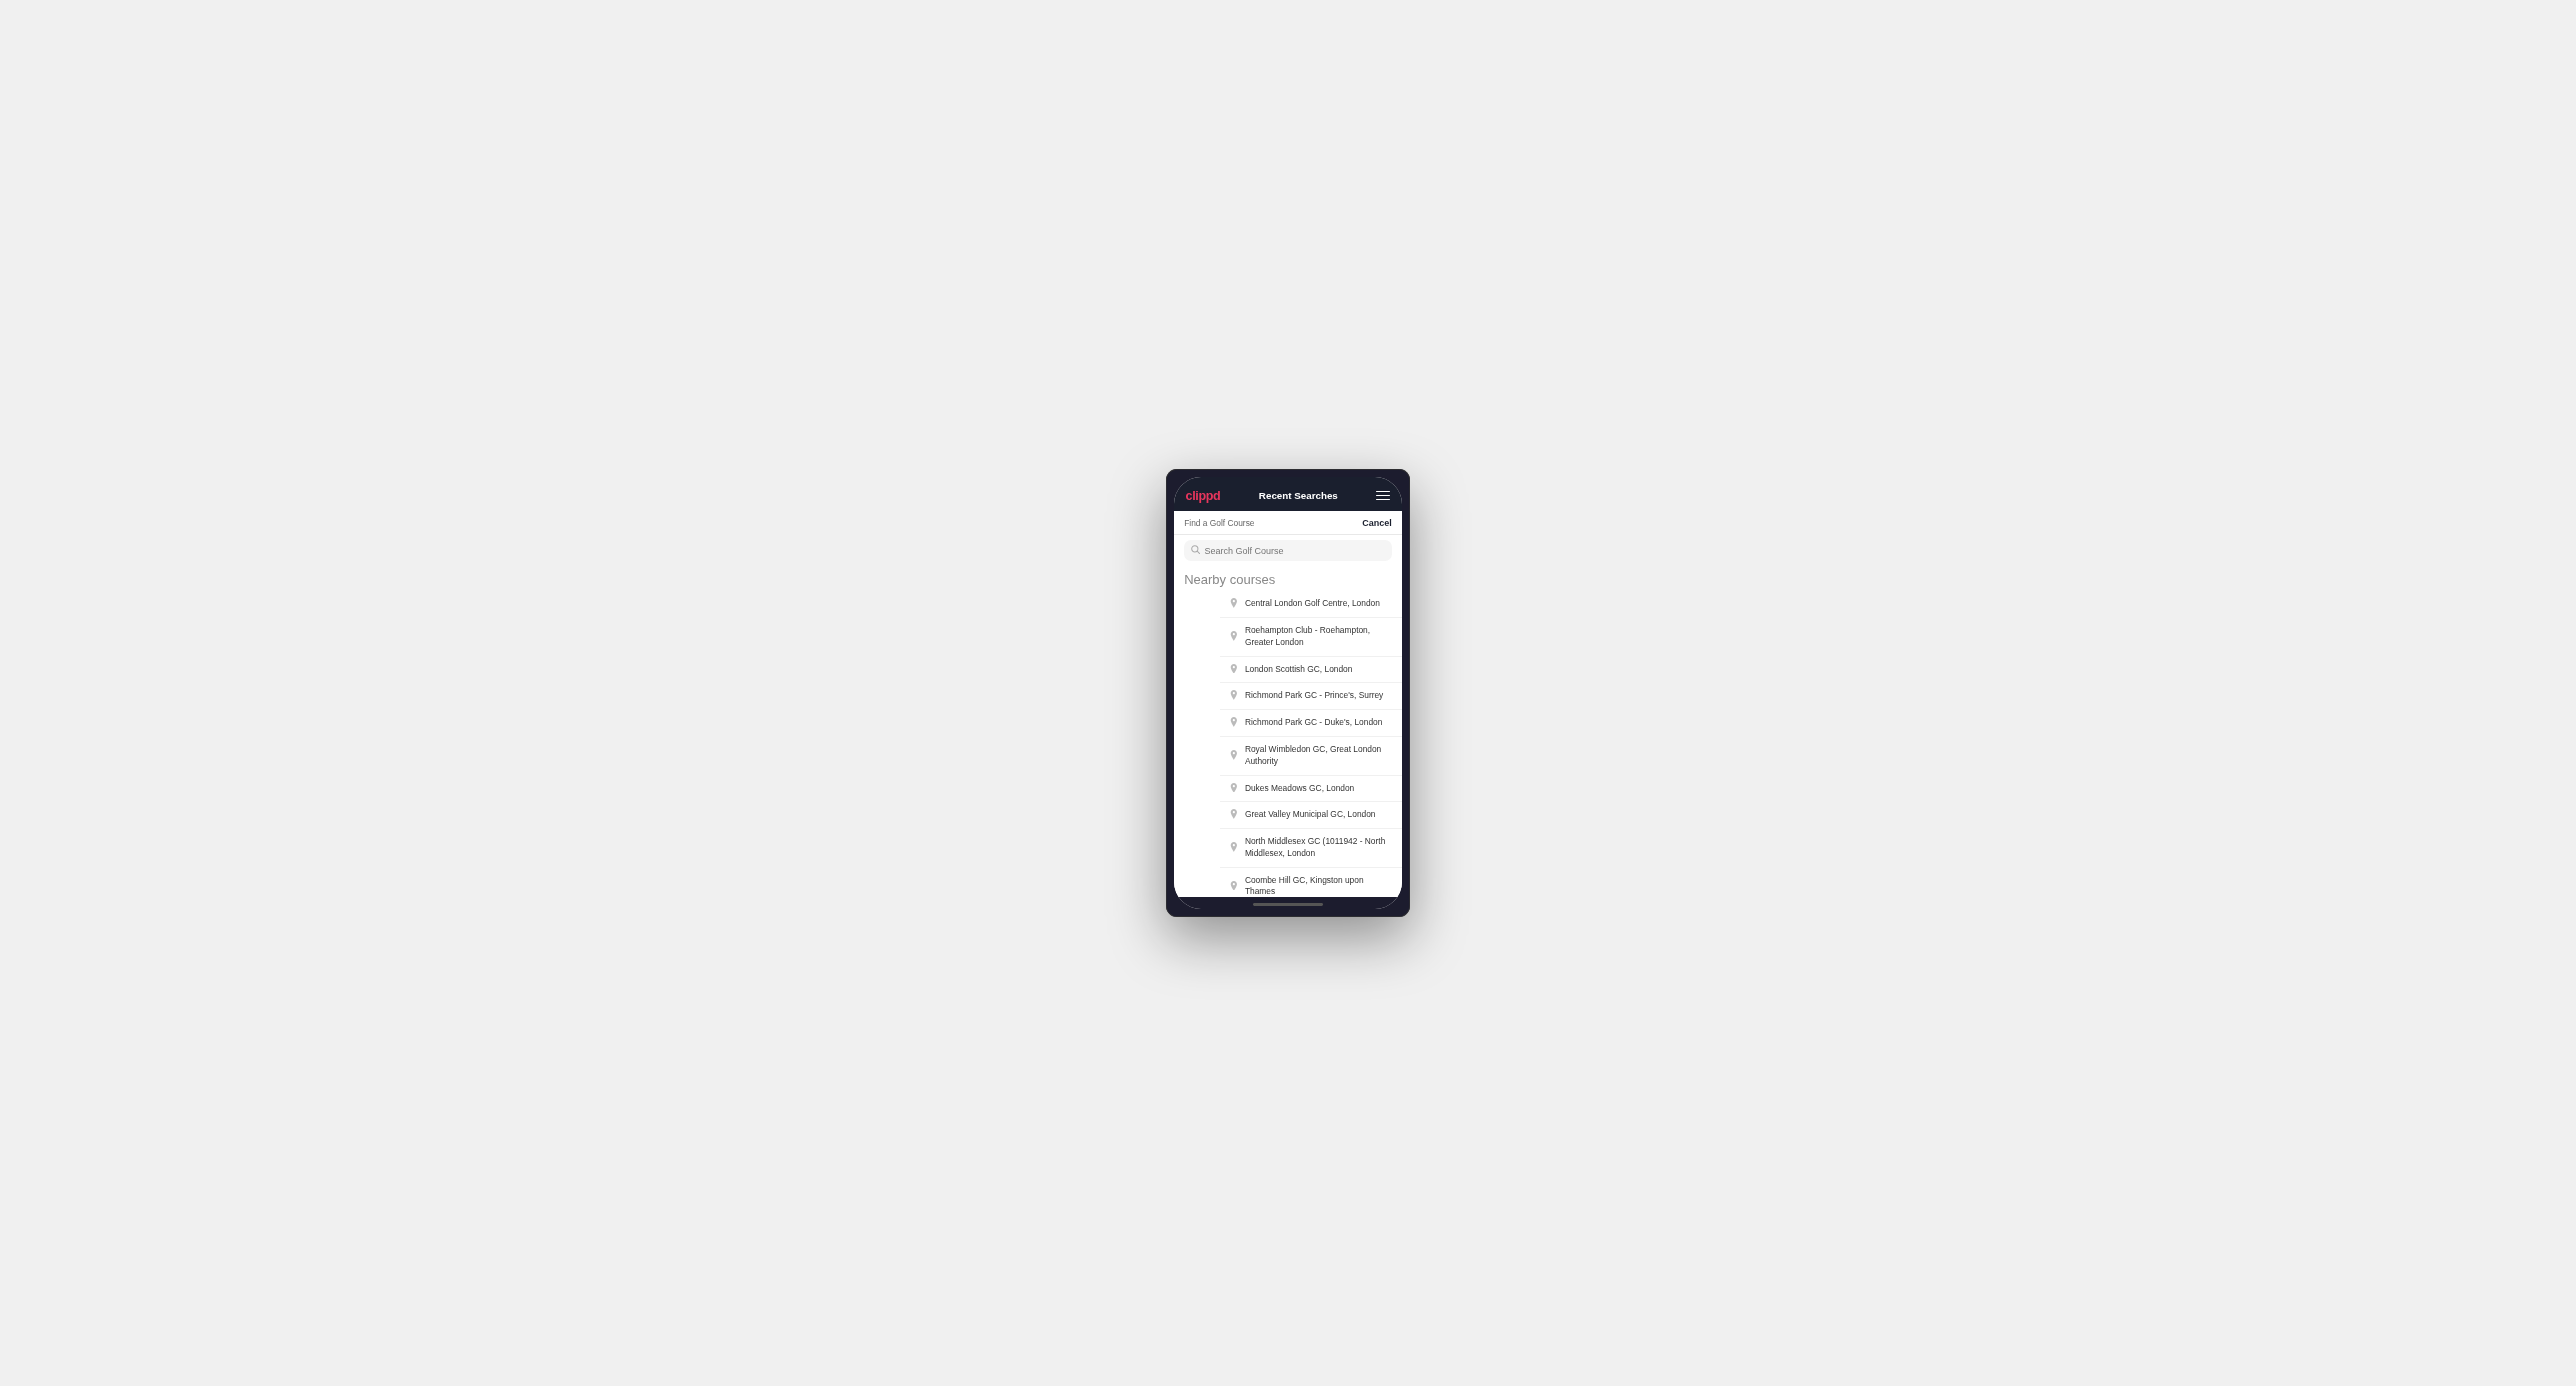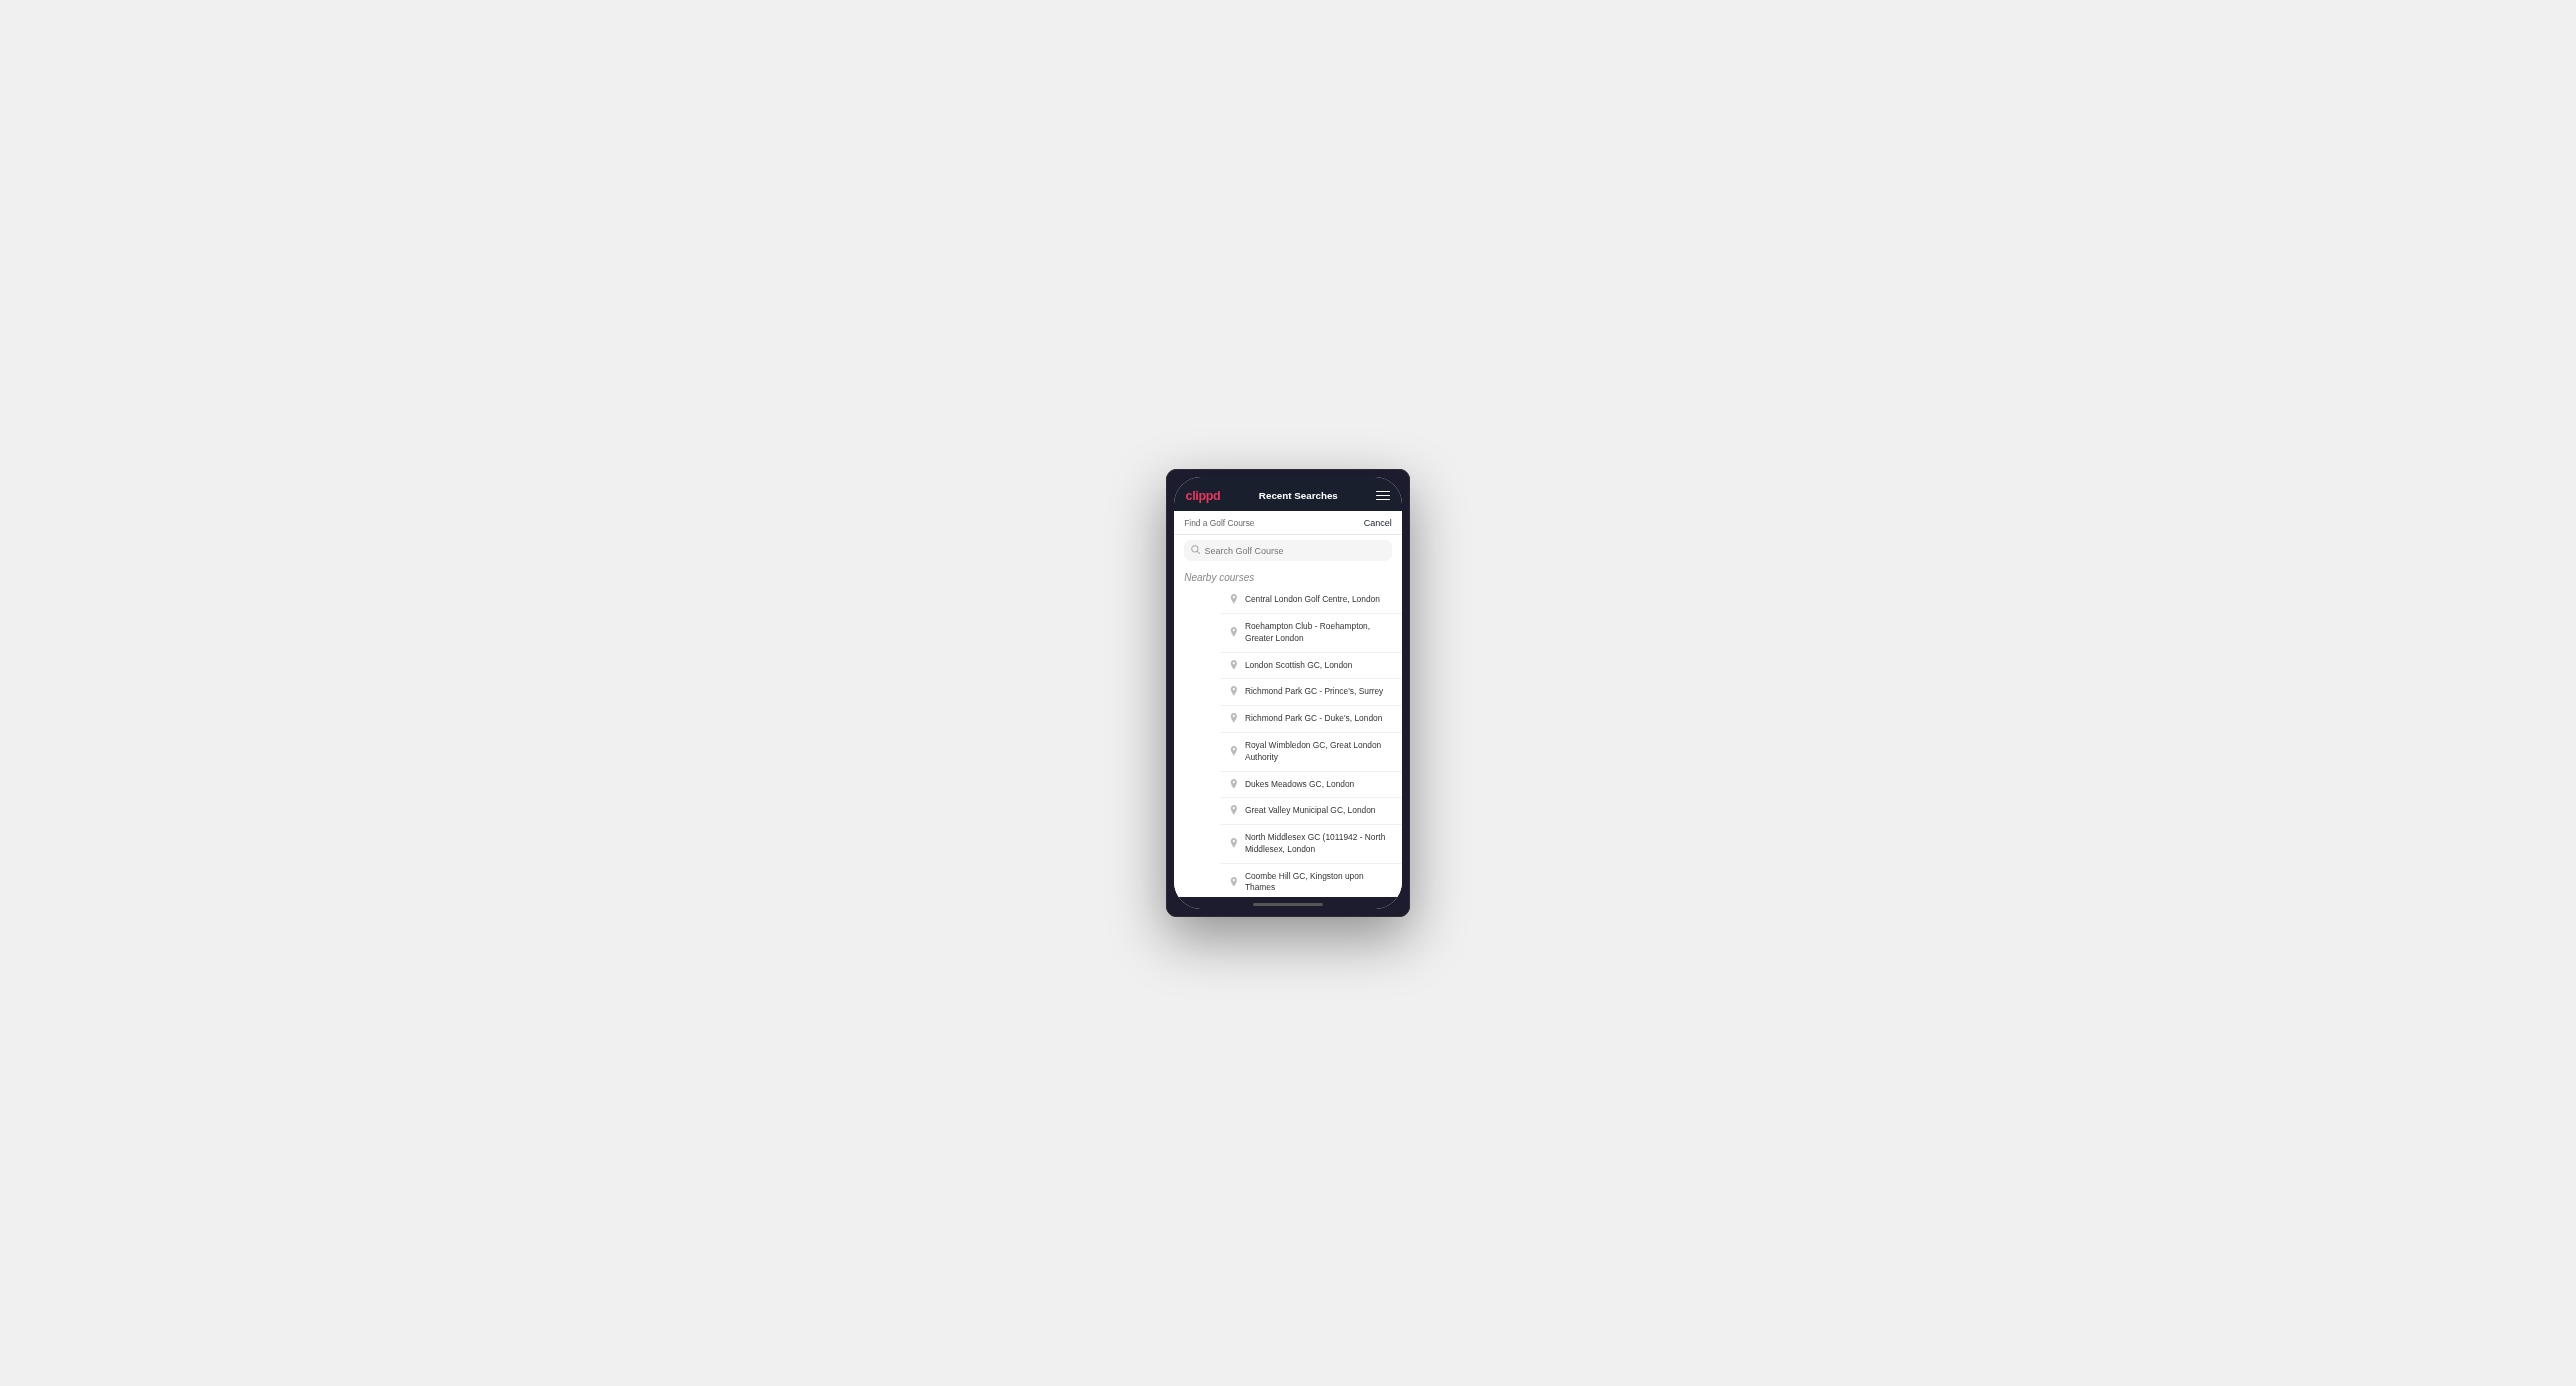--- a/index.html
+++ b/index.html
@@ -92,21 +92,21 @@
     }
 
     .find-label {
       font-size: 8.4px;
       color: #666;
     }
 
     .cancel-btn {
       font-size: 9px;
       color: #1a1f2e;
-      font-weight: 400;
+      font-weight: 700;
       cursor: pointer;
     }
 
     
     .search-box {
       padding: 5.6px 9.8px;
       flex-shrink: 0;
     }
 
     .search-input-wrapper {
@@ -133,25 +133,24 @@
       width: 100%;
     }
 
     
     .nearby-section {
       flex: 1;
       overflow-y: auto;
     }
 
     .nearby-label {
-      font-size: 10px;
+      font-size: 13px;
       color: #888;
       padding: 5.6px 9.8px 4.2px;
       background: #fff;
-      font-style: italic;
     }
 
     .course-list {
       list-style: none;
       margin-left: 46px;
     }
 
     .course-item {
       display: flex;
       align-items: center;

